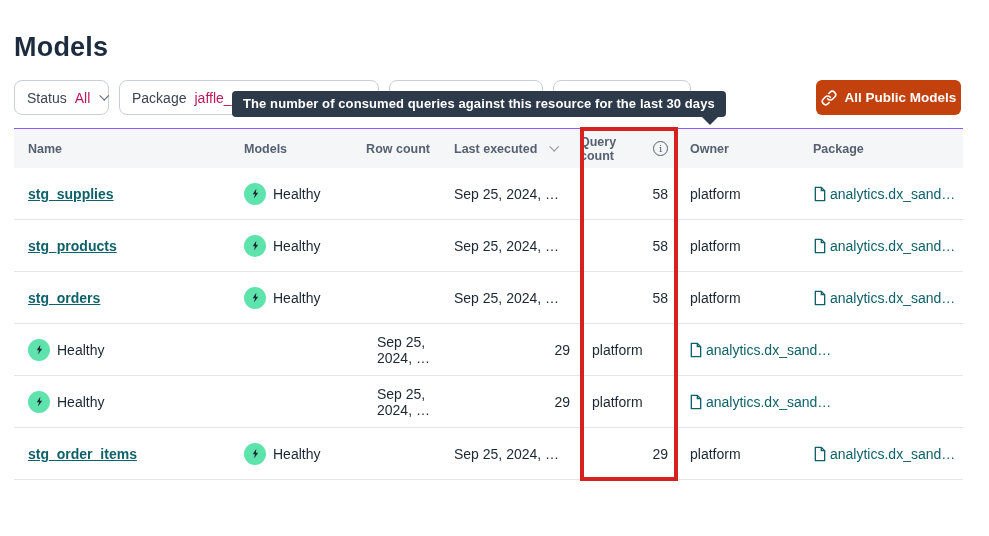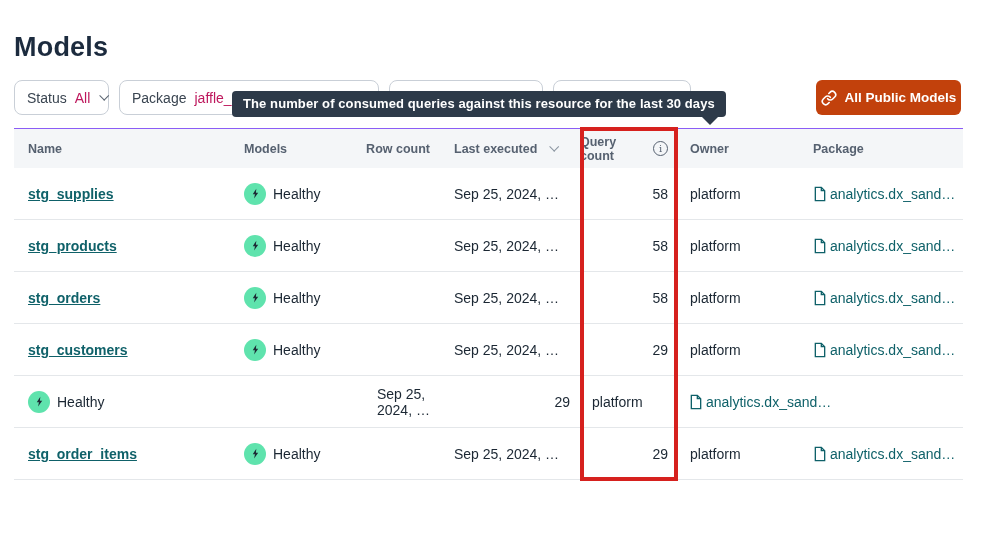--- a/index.html
+++ b/index.html
@@ -223,23 +223,20 @@
             <path d="M3 2h9l5 5v15H3z"></path>
             <path d="M12 2v5h5"></path>
           </svg>
         <span>analytics.dx_sand…</span>
       </a>
     </div>
   </div>
 
   <div class="tr row">
     <div class="cell">
-        <a class="name-link">stg_customers</a>
-      </div>
-    <div class="cell">
       <span class="health-badge">
           <svg width="13" height="13" viewBox="0 0 24 24" fill="#1d2b36">
             <path d="M13.5 3 7 13.2h4l-1.6 7.8L17 10.4h-4.2z"></path>
           </svg>
         </span>
       <span>Healthy</span>
     </div>
     <div class="cell right"></div>
     <div class="cell">Sep 25, 2024, …</div>
     <div class="cell right">29</div>

